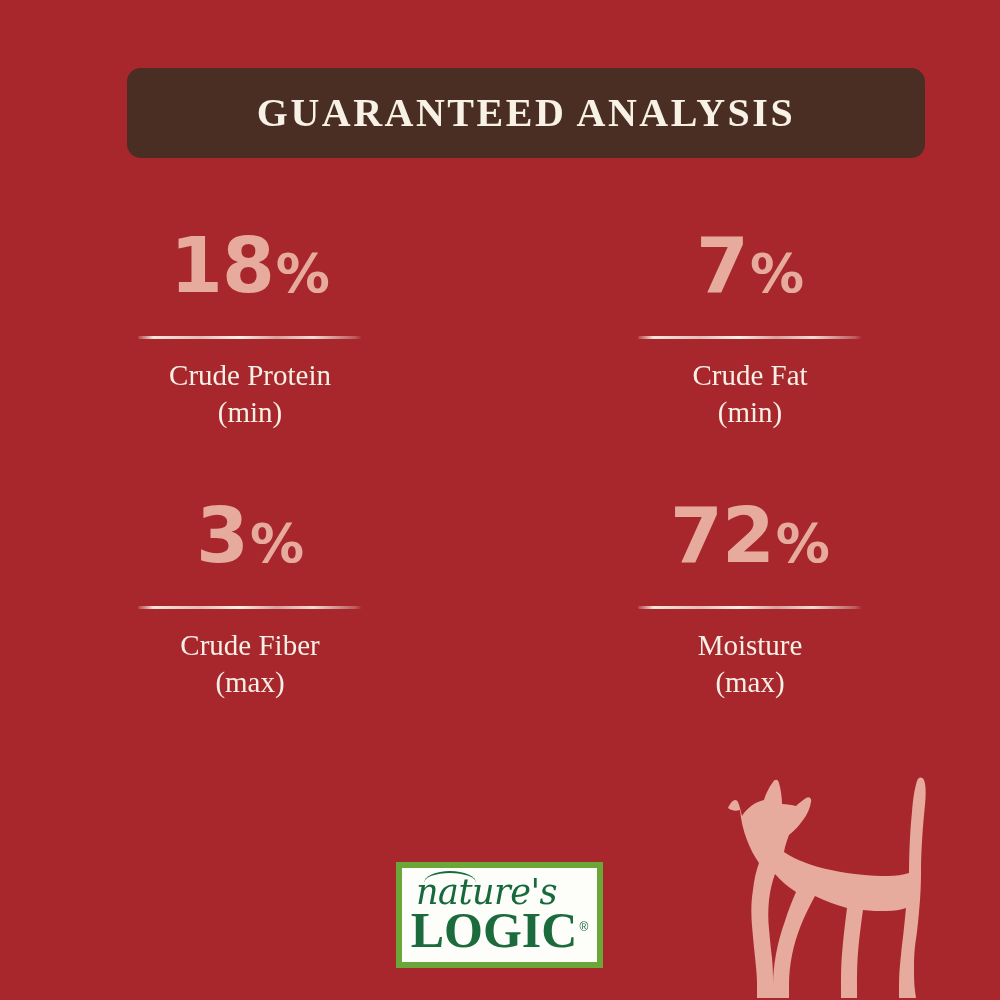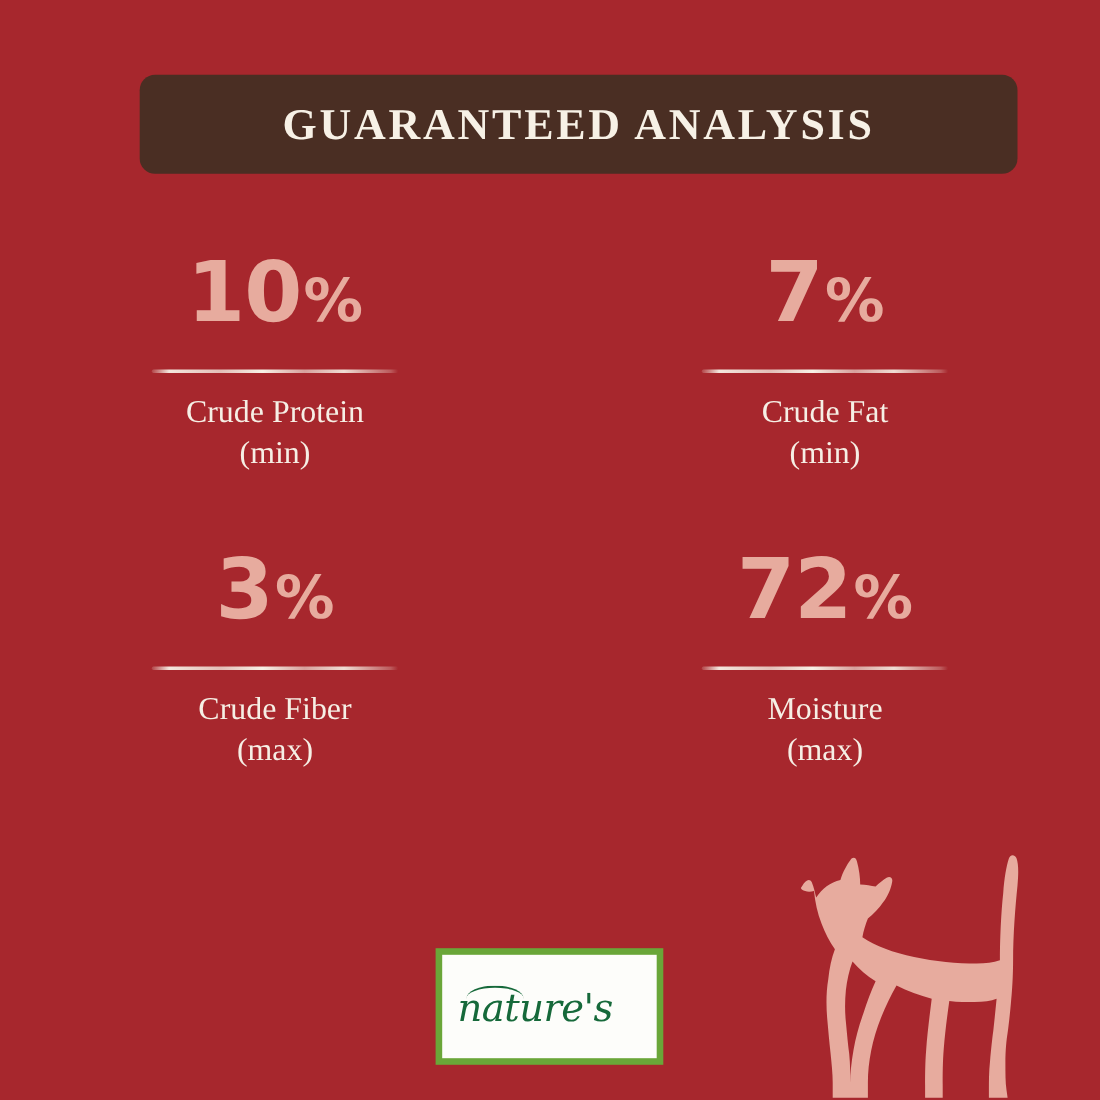--- a/index.html
+++ b/index.html
@@ -185,21 +185,21 @@
 <div id="page">
 
   <div id="banner">
     <div id="banner-title">GUARANTEED ANALYSIS</div>
   </div>
 
   <div id="stats">
 
     <div class="stat">
       <div class="stat-value">
-        <span>10</span>
+        <span>18</span>
           <span class="pct">%</span>
       </div>
       <div class="divider"></div>
       <div class="stat-label">
         <span>Crude Protein</span>
         <span class="qual">(min)</span>
       </div>
     </div>
 
     <div class="stat">
@@ -236,20 +236,24 @@
         <span>Moisture</span>
         <span class="qual">(max)</span>
       </div>
     </div>
 
   </div>
 
   <div id="logo">
     <div id="logo-inner">
       <div id="logo-natures">nature's</div>
+      <div id="logo-logic-row">
+        <span id="logo-logic">LOGIC</span>
+        <span id="logo-reg">®</span>
+      </div>
     </div>
   </div>
 
   <svg id="cat" viewBox="0 0 300 240">
     <path d="M29,46 C32,40 36,38 38,42 C40,47 41,52 42,56
              C47,48 55,42 64,40 C66,33 70,26 73,22
              C75,19 78,19 79,23 C81,30 82,38 82,44
              C87,44 92,45 96,46 C99,43 103,40 106,38
              C109,36 112,38 111,42 C110,48 107,55 103,60
              C99,66 94,71 89,75 C87,80 85,86 84,92

